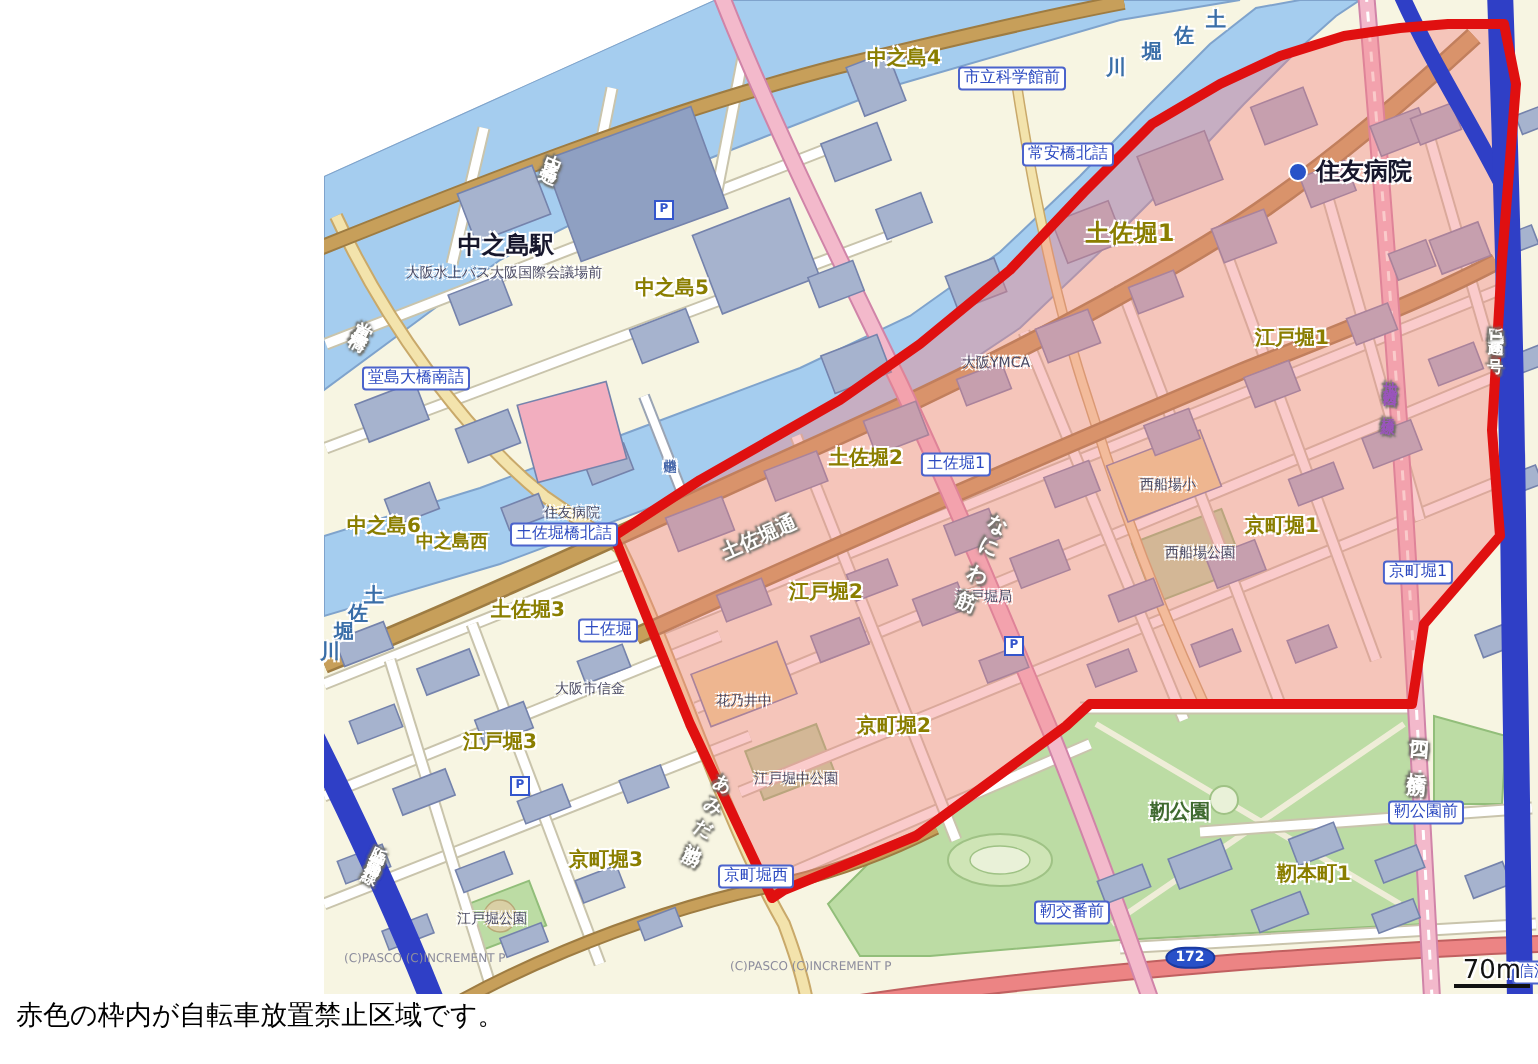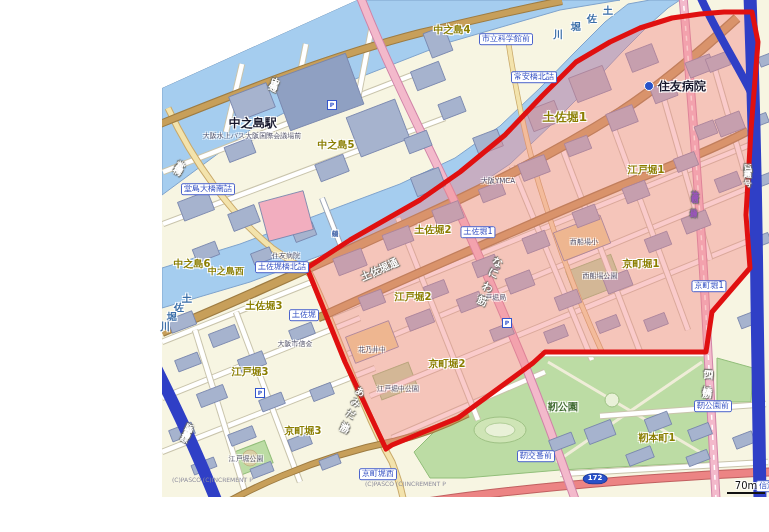--- a/index.html
+++ b/index.html
@@ -17,21 +17,21 @@
   .road{font-weight:bold;font-size:10px;color:#fff;
         text-shadow:0 0 2px #6f6f68,1px 1px 1px #6f6f68,-1px -1px 1px #6f6f68;}
   .vert{writing-mode:vertical-rl;letter-spacing:2px;}
   .river{font-weight:bold;font-size:10px;color:#3a6ea8;}
   .bridge{font-size:7px;color:#4466aa;writing-mode:vertical-rl;}
   .poi{font-size:7px;color:#4c4c66;}
   .park{font-weight:bold;font-size:10px;color:#3f6a30;}
   .cr{font-size:6px;color:#8d8d9d;transform:translate(0,-50%);}
   .shield{background:#2850c8;color:#fff;border-radius:50%/60%;font-size:7px;font-weight:bold;
           padding:1px 4px;border:1px solid #1a3aa0;}
-  .scaletext{font-size:10px;color:#111;}
+  .scaletext{font-size:13px;color:#111;}
   .scalebar{position:absolute;width:38px;height:2px;background:#111;}
   .picon{position:absolute;width:8px;height:8px;background:#fff;border:1px solid #3355cc;
          color:#3355cc;font-size:6px;font-weight:bold;text-align:center;line-height:8px;
          transform:translate(-50%,-50%);}
   .micon{position:absolute;width:8px;height:8px;border-radius:50%;background:#2853c8;
          border:1px solid #fff;transform:translate(-50%,-50%);}
   #caption{position:absolute;left:8px;top:499px;font-size:13.5px;color:#000;}
 </style>
 </head>
 <body>
@@ -256,21 +256,21 @@
         <div class="lbl area halo" style="left: 565px; top: 117px; font-size: 12px;">土佐堀1</div>
         <div class="lbl area halo" style="left: 433px; top: 230px;">土佐堀2</div>
         <div class="lbl area halo" style="left: 264px; top: 306px;">土佐堀3</div>
         <div class="lbl area halo" style="left: 646px; top: 170px;">江戸堀1</div>
         <div class="lbl area halo" style="left: 413px; top: 297px;">江戸堀2</div>
         <div class="lbl area halo" style="left: 250px; top: 372px;">江戸堀3</div>
         <div class="lbl area halo" style="left: 641px; top: 264px;">京町堀1</div>
         <div class="lbl area halo" style="left: 447px; top: 364px;">京町堀2</div>
         <div class="lbl area halo" style="left: 303px; top: 431px;">京町堀3</div>
         <div class="lbl area halo" style="left: 657px; top: 438px;">靭本町1</div>
-        <div class="lbl park halo" style="left: 563px; top: 407px;">靭公園</div>
+        <div class="lbl park halo" style="left: 590px; top: 407px;">靭公園</div>
         <div class="lbl poi halo" style="left: 286px; top: 221px; margin-top: 36px;">住友病院</div>
         <div class="lbl poi halo" style="left: 295px; top: 345px;">大阪市信金</div>
         <div class="lbl poi halo" style="left: 372px; top: 351px;">花乃井中</div>
         <div class="lbl poi halo" style="left: 584px; top: 243px;">西船場小</div>
         <div class="lbl poi halo" style="left: 600px; top: 277px;">西船場公園</div>
         <div class="lbl poi halo" style="left: 398px; top: 390px;">江戸堀中公園</div>
         <div class="lbl poi halo" style="left: 246px; top: 460px;">江戸堀公園</div>
         <div class="lbl poi halo" style="left: 498px; top: 182px; text-align: right;">大阪YMCA</div>
         <div class="lbl poi halo" style="left: 492px; top: 299px;">江戸堀局</div>
         <div class="lbl poi halo" style="left: 252px; top: 137px;">大阪水上バス大阪国際会議場前</div>
@@ -294,28 +294,29 @@
         <div class="lbl road vert" style="left: 190px; top: 424px; font-size: 8px; transform: translate(-50%, -50%) rotate(24deg);">阪神高速神戸線</div>
         <div class="lbl station halo" style="left: 253px; top: 123px;">中之島駅</div>
         <div class="lbl station halo" style="left: 682px; top: 86px;">住友病院</div>
         <div class="lbl stop" style="left: 506px; top: 39px;">市立科学館前</div>
         <div class="lbl stop" style="left: 534px; top: 77px;">常安橋北詰</div>
         <div class="lbl stop" style="left: 208px; top: 189px;">堂島大橋南詰</div>
         <div class="lbl stop" style="left: 282px; top: 247px; margin-top: 20px;">土佐堀橋北詰</div>
         <div class="lbl stop" style="left: 478px; top: 232px;">土佐堀1</div>
         <div class="lbl stop" style="left: 304px; top: 315px;">土佐堀</div>
         <div class="lbl stop" style="left: 709px; top: 286px;">京町堀1</div>
-        <div class="lbl stop" style="left: 378px; top: 438px; margin-top: 36px;">京町堀西</div>
+        <div class="lbl stop" style="left: 378px; top: 438px;">京町堀西</div>
         <div class="lbl stop" style="left: 713px; top: 406px;">靭公園前</div>
         <div class="lbl stop" style="left: 536px; top: 456px;">靭交番前</div>
         <div class="lbl stop" style="left: 723px; top: 486px; margin-left: 48px;">信濃橋</div>
         <div class="lbl cr" style="left: 172px; top: 480px;">(C)PASCO (C)INCREMENT P</div>
         <div class="lbl cr" style="left: 365px; top: 484px;">(C)PASCO (C)INCREMENT P</div>
         <div class="lbl shield" style="left: 595px; top: 479px;">172</div>
         <div class="lbl scaletext halo" style="left: 746px; top: 486px;">70m</div>
         <div class="scalebar" style="left: 727px; top: 492px;"></div>
         <div class="picon" style="left: 332px; top: 105px;">P</div>
         <div class="picon" style="left: 507px; top: 323px;">P</div>
         <div class="picon" style="left: 260px; top: 393px;">P</div>
         <div class="micon" style="left: 649px; top: 86px;"></div>
       </div>
   </div>
+  <div id="caption">赤色の枠内が自転車放置禁止区域です。</div>
 </div>
 
 </body></html>

